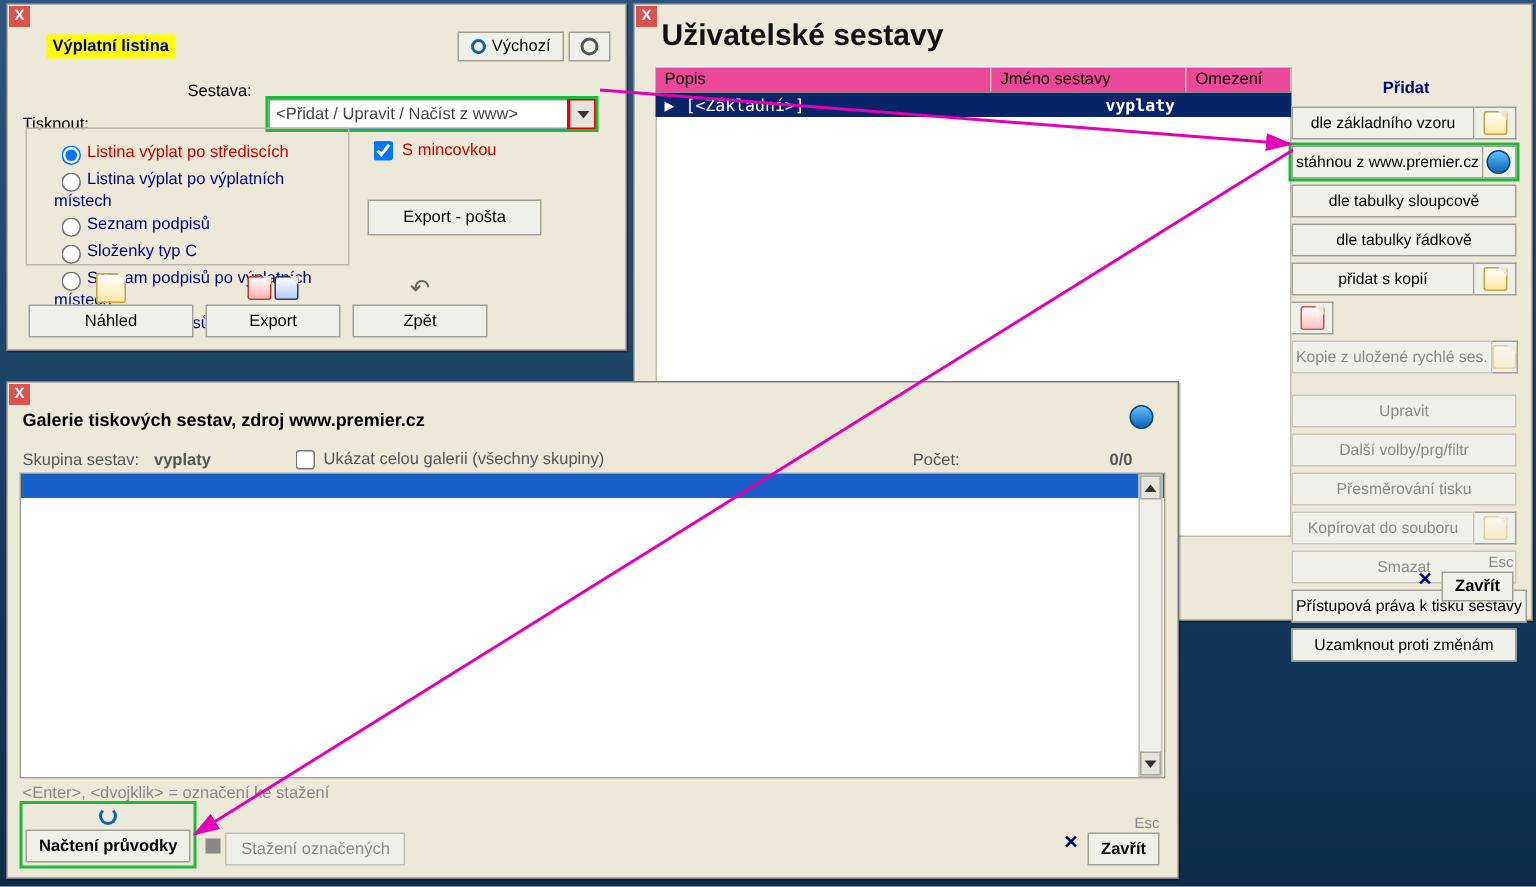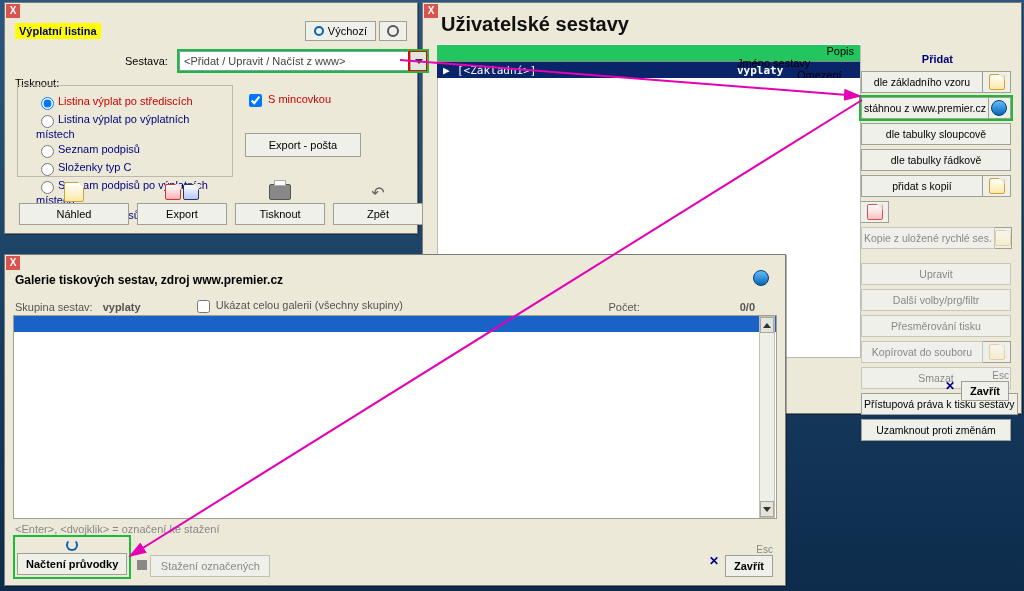--- a/index.html
+++ b/index.html
@@ -54,22 +54,22 @@
   }
   .green-outline{ outline:2px solid #1db93a; outline-offset:0; }
   .red-outline{ outline:2px solid #e00; }
   
   .ico16 { width:16px; height:16px; display:inline-block; }
   .ico20 { width:20px; height:20px; display:inline-block; }
   .file-ico { background:linear-gradient(#fff,#ffe9a6); border:1px solid #caa23a; border-radius:2px; position:relative;}
   .file-ico:after{content:""; position:absolute; right:-1px; top:-1px; width:6px; height:6px; background:#ece9d8; clip-path:polygon(100% 0,0 0,100% 100%);}
   .globe-ico{ background:linear-gradient(#5fc0ff,#0a63b5); border-radius:50%; width:16px; height:16px; border:1px solid #04416f;}
   .table-head {
-    background:#22c55e; border-top:1px solid #fff; border-bottom:1px solid #888;
-    display:flex; height:18px; align-items:flex-end;flex-direction:column;
+    background:#ec4899; border-top:1px solid #fff; border-bottom:1px solid #888;
+    display:flex; height:18px; align-items:center;
   }
   .th { padding:0 6px; border-right:1px solid #c4c2b5; height:100%; display:flex; align-items:center;}
   .row-sel { background:#0a246a; color:#fff; display:flex; height:16px; align-items:center; font-family:monospace; font-size:11px;}
   .row-sel .cell{ padding:0 6px; }
   .panel-white{ background:#fff; }
   .small-blue-x { color:#000080; font-weight:bold; font-size:12px; }
 
   
   .side-list { position:absolute; right:10px; top:60px; width:150px; display:flex; flex-direction:column; gap:4px;}
   .sbtn { display:flex; align-items:center; height:22px; }
@@ -181,35 +181,35 @@
      <div style="text-align:left;">
        <div style="color:#888; font-size:10px; text-align:right">Esc</div>
        <div class="btn" style="height:20px; font-weight:bold">Zavřít</div>
      </div>
   </div>
 </div>
 
 <div class="win" style="left:4px; top:2px; width:414px; height:232px;">
   <div class="close-x">X</div>
 
-  <div style="position:absolute; left:10px; top:20px;">
+  <div style="position:absolute; left:26px; top:20px;">
     <span class="ylabel">Výplatní listina</span>
   </div>
   <div style="position:absolute; right:10px; top:18px; display:flex; gap:3px;">
     <div class="btn small">
       <span style="display:inline-block;width:10px;height:10px;border:2px solid #0a63b5;border-radius:50%;"></span>
       <span>Výchozí</span>
     </div>
     <div class="btn small icononly">
       <span style="width:12px;height:12px;border:2px solid #555;border-radius:50%;display:inline-block;"></span>
     </div>
   </div>
 
   <div style="position:absolute; left:120px; top:52px; color:#000;">Sestava:</div>
-  <div class="dropdown green-outline" style="position:absolute; left:174px; top:48px; width:248px;">
+  <div class="dropdown green-outline" style="position:absolute; left:174px; top:63px; width:218px;">
     <div class="dd-text">&lt;Přidat / Upravit / Načíst z www&gt;</div>
     <div class="dd-btn red-outline">
         <div class="tri-down"></div>
       </div>
   </div>
 
   <div style="position:absolute; left:10px; top:74px; color:#000;">Tisknout:</div>
 
   <div class="fieldset" style="position:absolute; left:12px; top:82px; width:216px; height:92px;">
     <label class="radio-item" style="color:#c00; font-style:normal;">
@@ -234,28 +234,20 @@
         <span class="ico20 file-ico"></span>
       </div>
       <div class="btn wide">Náhled</div>
     </div>
     <div style="text-align:center;">
       <div style="height:22px; display:flex; gap:2px; justify-content:center; align-items:center;">
         <span class="ico16 file-ico" style="background:linear-gradient(#fff,#ffb3b3); border-color:#c33;"></span>
         <span class="ico16 file-ico" style="background:linear-gradient(#fff,#b5c9ff); border-color:#335;"></span>
       </div>
       <div class="btn wide" style="min-width:90px;">Export</div>
-    </div>
-    <div style="text-align:center;">
-      <div style="height:22px; display:flex; justify-content:center; align-items:center;">
-        <span class="ico20" style="width:22px;height:16px;background:#888;border:1px solid #555;border-radius:2px;position:relative;">
-           <span style="position:absolute;top:-5px;left:4px;width:12px;height:6px;background:#fff;border:1px solid #aaa;"></span>
-        </span>
-      </div>
-      <div class="btn wide" style="min-width:90px;">Tisknout</div>
     </div>
     <div style="text-align:center;">
       <div style="height:22px; display:flex; justify-content:center; align-items:center;">
         <span style="font-size:16px; color:#666;">↶</span>
       </div>
       <div class="btn wide" style="min-width:90px;">Zpět</div>
     </div>
   </div>
 </div>
 

